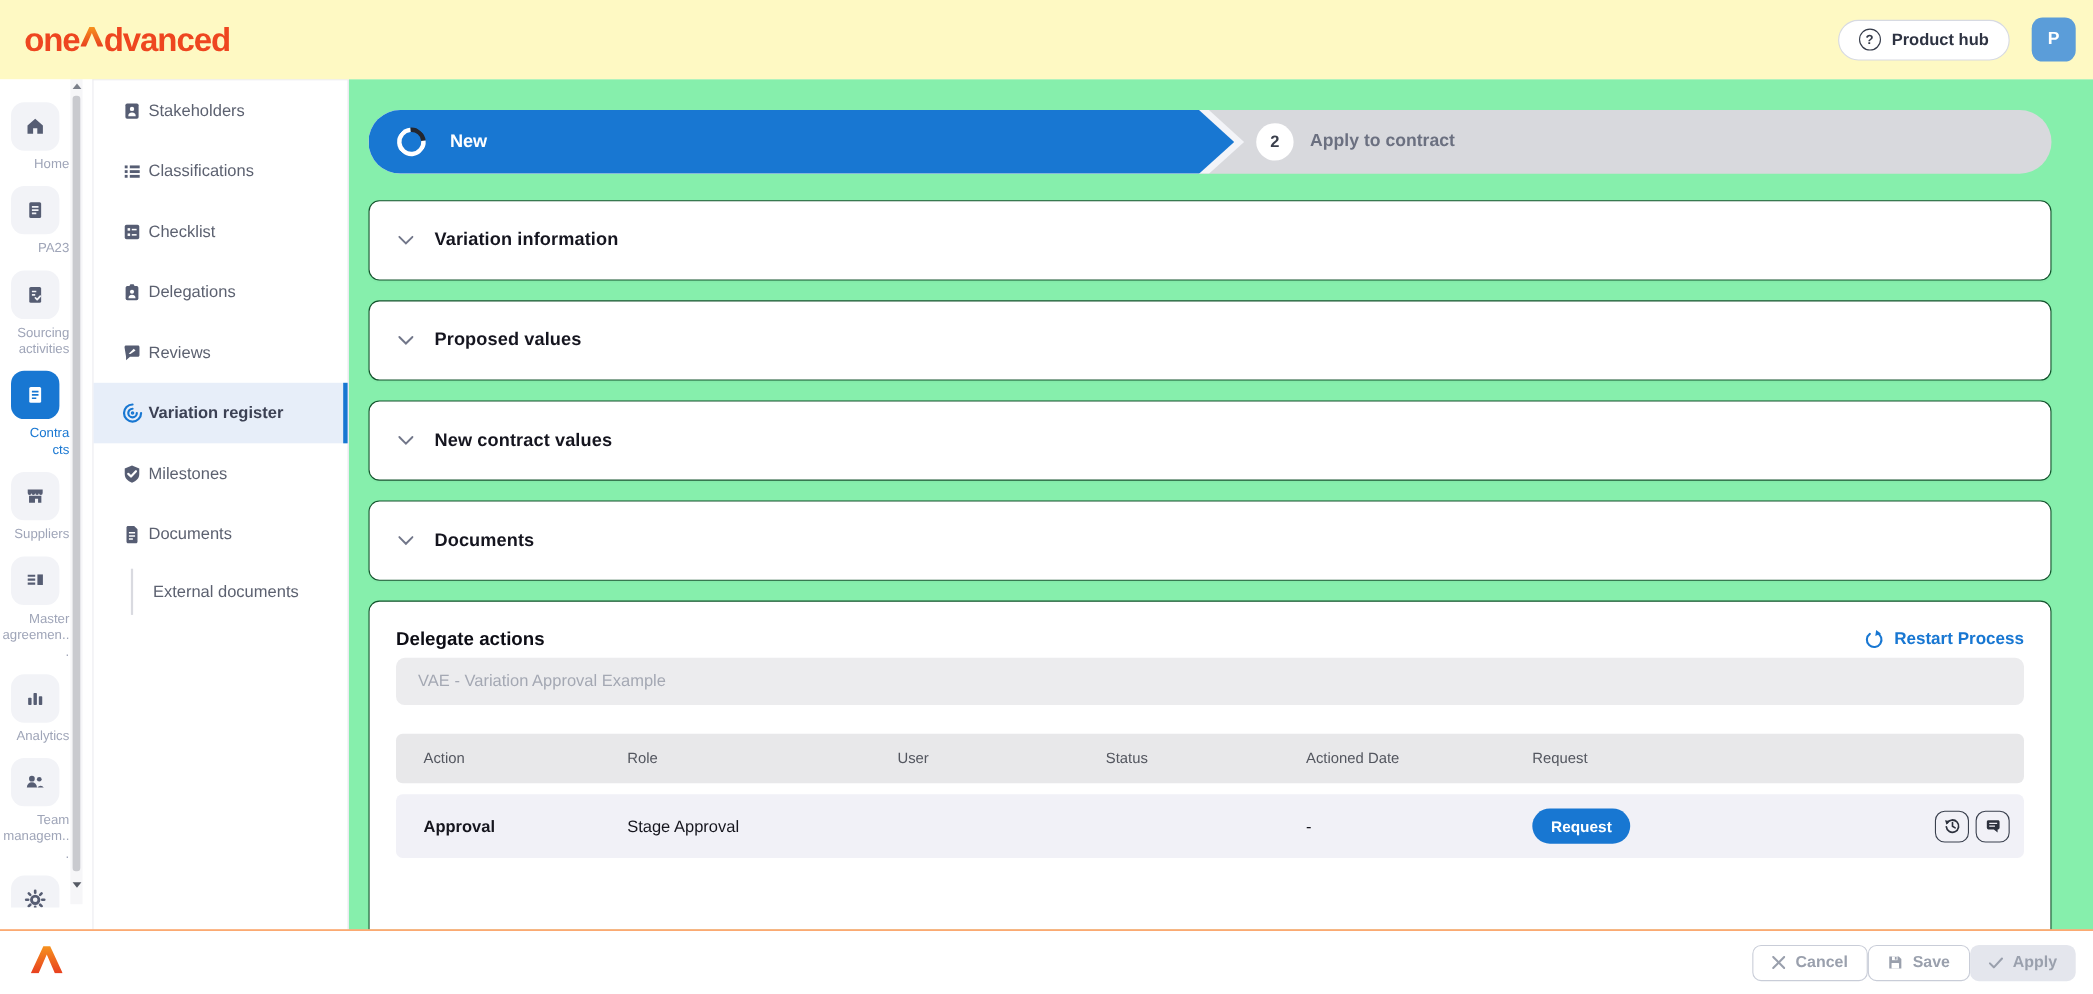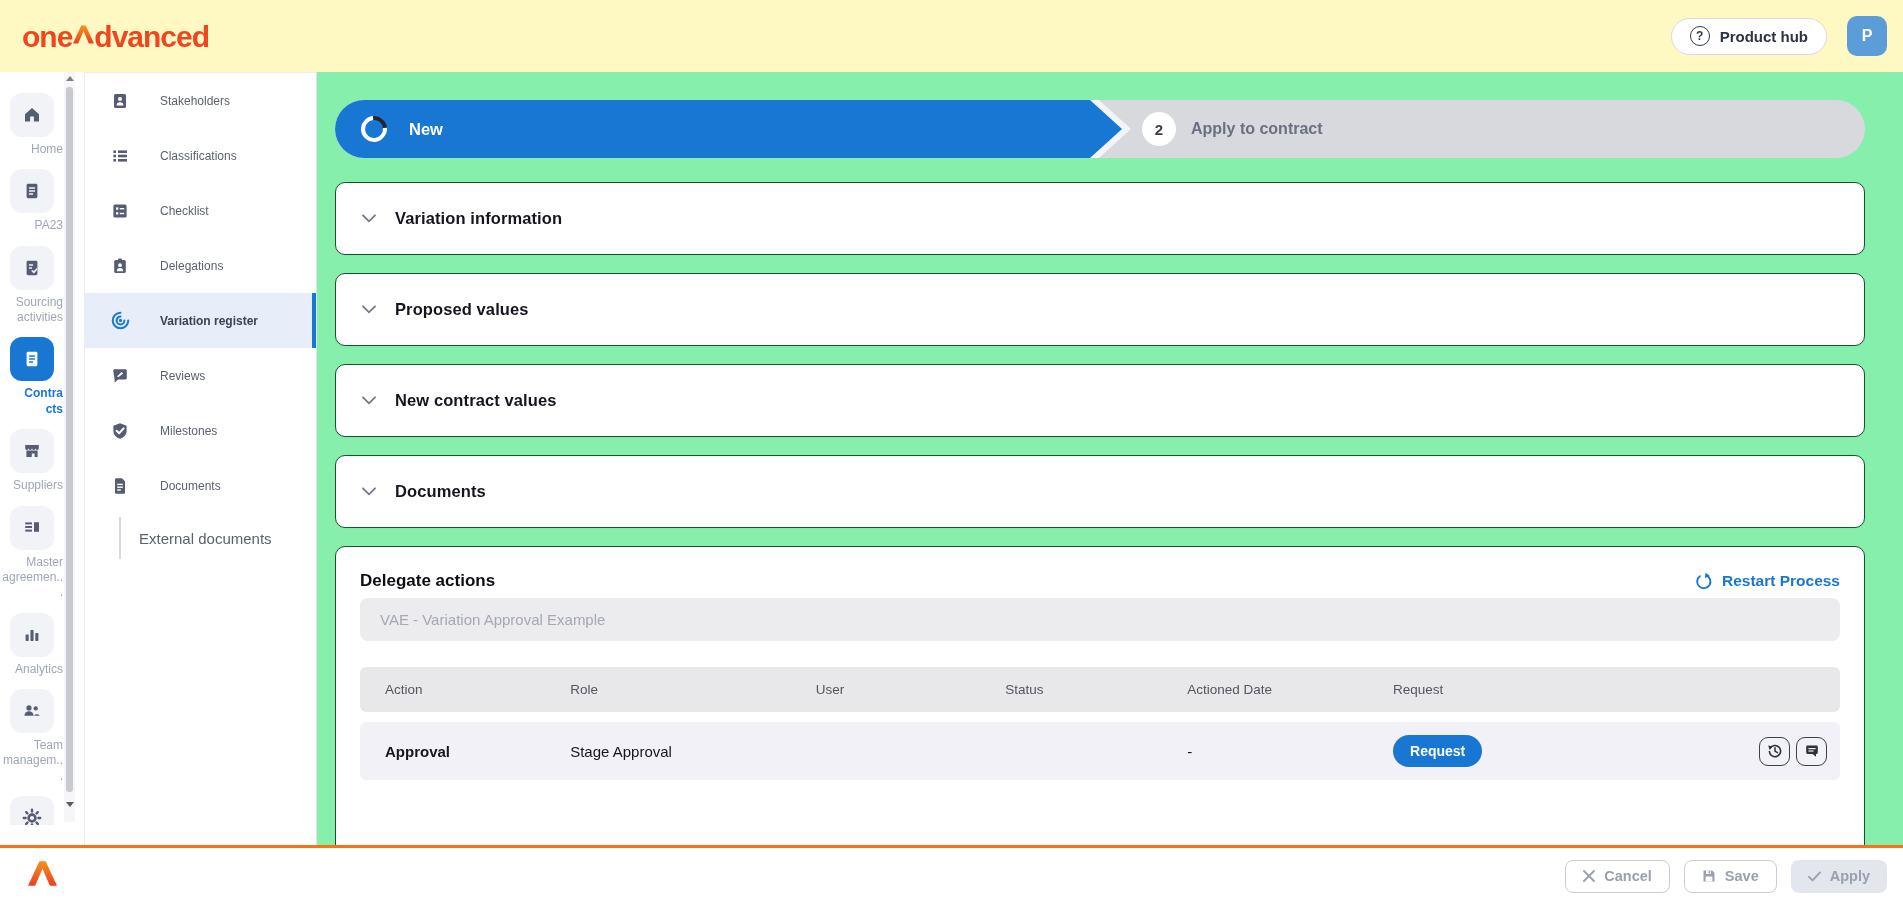--- a/index.html
+++ b/index.html
@@ -27,34 +27,34 @@
   
   .left-region { position:absolute; left:0; top:72px; bottom:0; width:317px; background:#fff; z-index:10; }
   .rail { position:absolute; left:0; top:0; width:64px; height:753px; overflow:hidden;
           display:flex; flex-direction:column; align-items:center; padding-top:21px; }
   .rail-item { display:flex; flex-direction:column; align-items:center; margin-bottom:12px; cursor:pointer; }
   .tile { width:44px; height:44px; border-radius:12px; background:#f2f3f7; color:#565d73;
           display:flex; align-items:center; justify-content:center; }
   .rail-label { margin-top:5px; width:62px; text-align:right; font-size:12px; line-height:1.28;
                 color:#9fa5b8; font-weight:500; overflow-wrap:break-word; }
   .rail-item.active .tile { background:#1877d2; color:#fff; }
-  .rail-item.active .rail-label { color:#1877d2; font-weight:700;padding-left:20px; }
+  .rail-item.active .rail-label { color:#1877d2; font-weight:400;padding-left:20px; }
 
   
   .rail-scroll { position:absolute; left:64px; top:0; width:11px; height:750px; background:#f6f6f8; }
   .sb-thumb { position:absolute; left:2px; top:15px; width:7px; height:705px; background:#c9cacf; border-radius:3px; }
   .sb-arrow { position:absolute; left:2px; width:0; height:0; border-left:4px solid transparent; border-right:4px solid transparent; }
   .sb-up   { top:4px; border-bottom:5px solid #7a7f8a; }
   .sb-down { top:730px; border-top:5px solid #555a64; }
 
   
   .side-panel { position:absolute; left:84px; top:0; width:233px; bottom:59px; background:#fff;
                 border-left:1px solid #ececf0; border-top:1px solid #ececf0; border-right:1px solid #e3e4ea; }
-  .sp-item { height:55px; display:flex; align-items:center; gap:29px; padding-left:24px;
-             font-size:12px; font-weight:500; color:#5c6170; cursor:pointer; }
+  .sp-item { height:55px; display:flex; align-items:center; gap:4px; padding-left:24px;
+             font-size:15px; font-weight:500; color:#5c6170; cursor:pointer; }
   .sp-item .sp-icon { width:22px; display:flex; justify-content:center; color:#565d73; }
   .sp-item.active { background:#e7eef9; border-right:4px solid #1877d2; color:#3c4154; font-weight:700; }
   .sp-item.active .sp-icon { color:#1877d2; }
   .sp-sub { height:50px; display:flex; align-items:center; padding-left:54px; position:relative;
             font-size:15px; font-weight:500; color:#5c6170; cursor:pointer; }
   .sp-sub::before { content:""; position:absolute; left:34px; top:4px; bottom:4px; width:2px; background:#d9dae0; }
 
   
   .foot-logo { position:absolute; left:28px; bottom:14px; z-index:40; }
 
@@ -108,22 +108,22 @@
   .cell-request { display:flex; align-items:center; justify-content:space-between; padding-right:13px; }
   .req-btn { background:#1877d2; color:#fff; border:none; border-radius:17px; padding:8px 17px;
              font-size:14px; font-weight:700; font-family:inherit; cursor:pointer; }
   .icon-group { display:flex; gap:6px; }
   .row-icon-btn { width:31px; height:29px; border:1.4px solid #3a404e; border-radius:9px;
                   background:transparent; display:flex; align-items:center; justify-content:center;
                   cursor:pointer; color:#2c313d; }
 
   
   .footer { position:absolute; left:0; right:0; bottom:0; height:59px; background:#fff;
-            border-top:3px solid #f97316; display:flex; align-items:center;
-            justify-content:flex-end; gap:14px; padding-right:16px; z-index:20; }
+            border-top:1px solid #f97316; display:flex; align-items:center;
+            justify-content:flex-end; padding-right:16px; z-index:20; }
   .btn { height:33px; border-radius:8px; display:flex; align-items:center; gap:9px;
          padding:0 17px; font-size:14.5px; font-weight:700; font-family:inherit;
          color:#9aa0ad; cursor:pointer; }
   .btn-outline { background:#fff; border:1.5px solid #c9cdd8; }
   .btn-filled  { background:#e4e6ed; border:none; }
 </style>
 </head>
 <body>
 
 <svg width="0" height="0" style="position:absolute">
@@ -317,38 +317,38 @@
         <span class="sp-icon">
           <svg width="20" height="20" viewBox="0 0 20 20">
               <rect x="4.2" y="4" width="11.6" height="13" rx="1.6" fill="currentColor"></rect>
               <rect x="8" y="2.4" width="4" height="3" rx="1" fill="currentColor"></rect>
               <circle cx="10" cy="9.2" r="1.9" fill="#fff"></circle>
               <path d="M6.8 15.2 a3.2 3.2 0 0 1 6.4 0 Z" fill="#fff"></path>
             </svg>
         </span>
         <span>Delegations</span>
       </div>
+      <div class="sp-item">
+        <span class="sp-icon">
+          <svg width="20" height="20" viewBox="0 0 20 20">
+              <path d="M3.2 4.6 C3.2 3.8 3.8 3.2 4.6 3.2 H15.4 C16.2 3.2 16.8 3.8 16.8 4.6 V12 C16.8 12.8 16.2 13.4 15.4 13.4 H8.2 L4.6 16.4 V13.4 Z" fill="currentColor"></path>
+              <path d="M7 10.6 L11.6 6 L13.2 7.6 L8.6 10.9 Z" fill="#fff"></path>
+            </svg>
+        </span>
+        <span>Reviews</span>
+      </div>
       <div class="sp-item active">
         <span class="sp-icon">
           <svg width="21" height="21" viewBox="0 0 20 20" fill="none" stroke="currentColor" stroke-width="1.9" stroke-linecap="round">
               <path d="M10 2.6 a7.4 7.4 0 1 0 7.4 7.4"></path>
               <path d="M10 6.3 a3.7 3.7 0 1 0 3.7 3.7"></path>
               <circle cx="10" cy="10" r="0.6" fill="currentColor"></circle>
             </svg>
         </span>
         <span>Variation register</span>
-      </div>
-      <div class="sp-item">
-        <span class="sp-icon">
-          <svg width="20" height="20" viewBox="0 0 20 20">
-              <path d="M3.2 4.6 C3.2 3.8 3.8 3.2 4.6 3.2 H15.4 C16.2 3.2 16.8 3.8 16.8 4.6 V12 C16.8 12.8 16.2 13.4 15.4 13.4 H8.2 L4.6 16.4 V13.4 Z" fill="currentColor"></path>
-              <path d="M7 10.6 L11.6 6 L13.2 7.6 L8.6 10.9 Z" fill="#fff"></path>
-            </svg>
-        </span>
-        <span>Reviews</span>
       </div>
       <div class="sp-item">
         <span class="sp-icon">
           <svg width="20" height="20" viewBox="0 0 20 20">
               <path d="M10 2.2 L16.6 4.8 V10 C16.6 13.8 14 16.5 10 17.8 C6 16.5 3.4 13.8 3.4 10 V4.8 Z" fill="currentColor"></path>
               <polyline points="6.6,9.8 9.1,12.2 13.6,7.4" fill="none" stroke="#fff" stroke-width="2" stroke-linecap="round" stroke-linejoin="round"></polyline>
             </svg>
         </span>
         <span>Milestones</span>
       </div>

